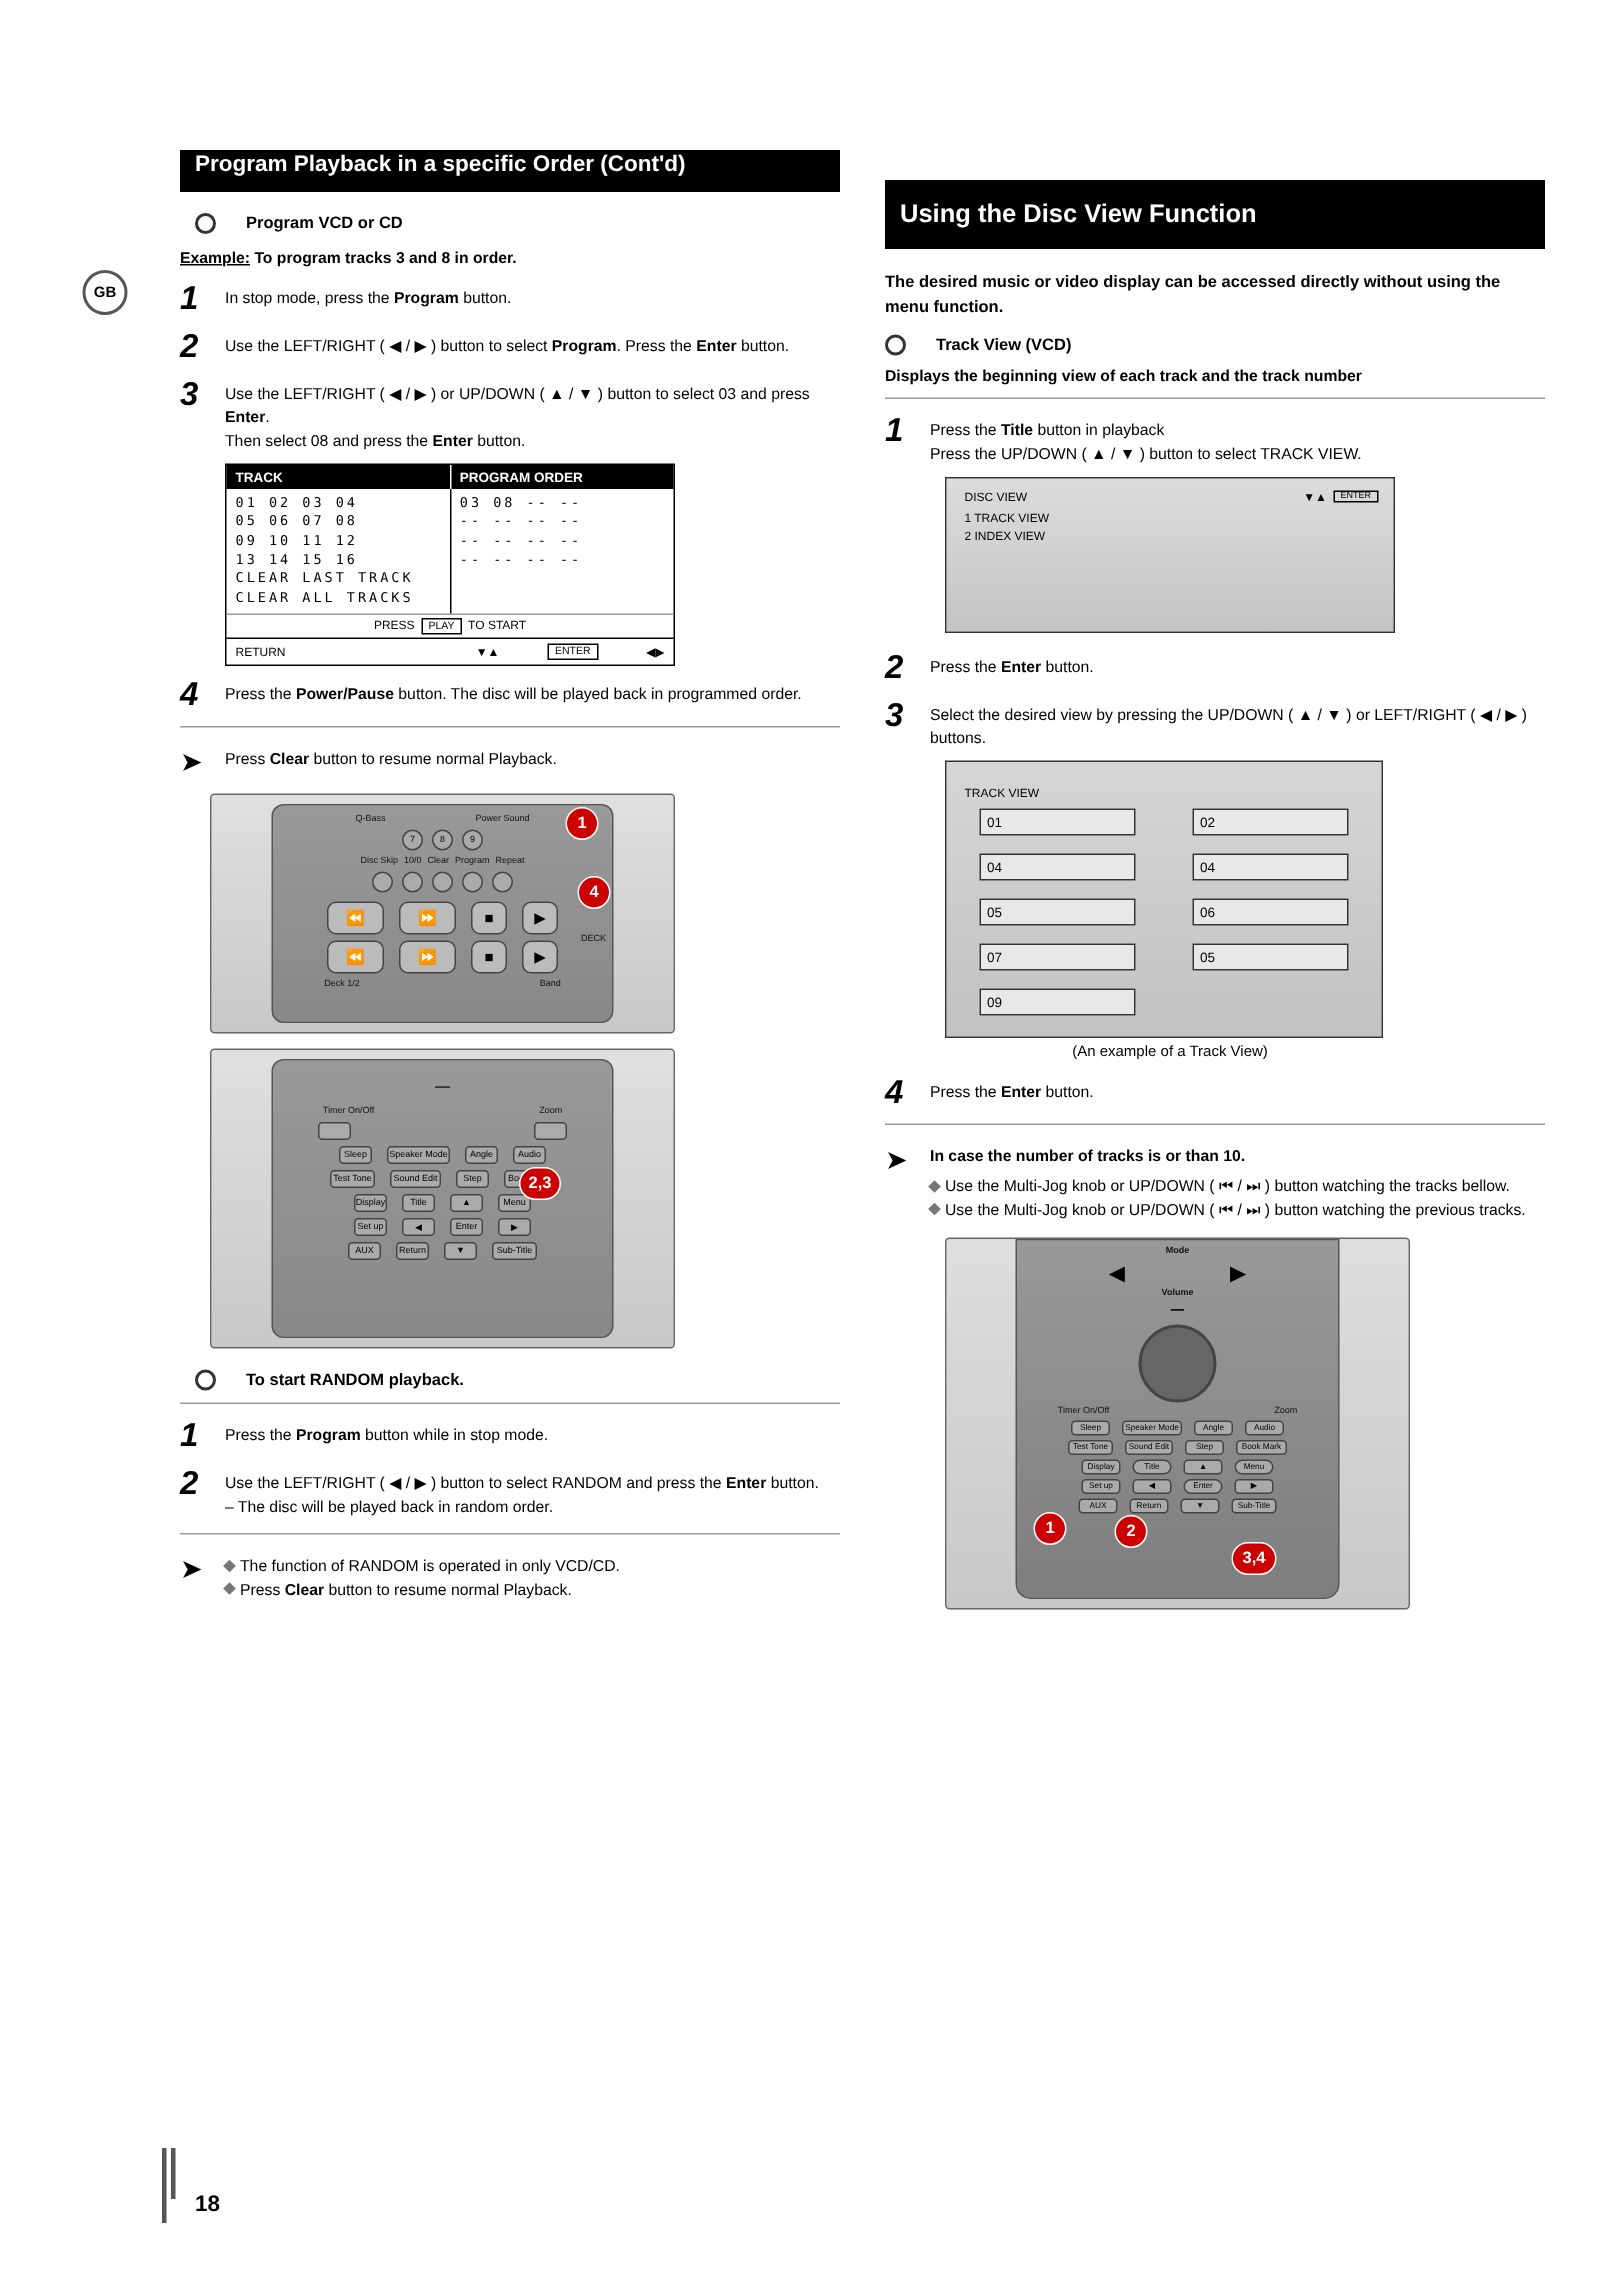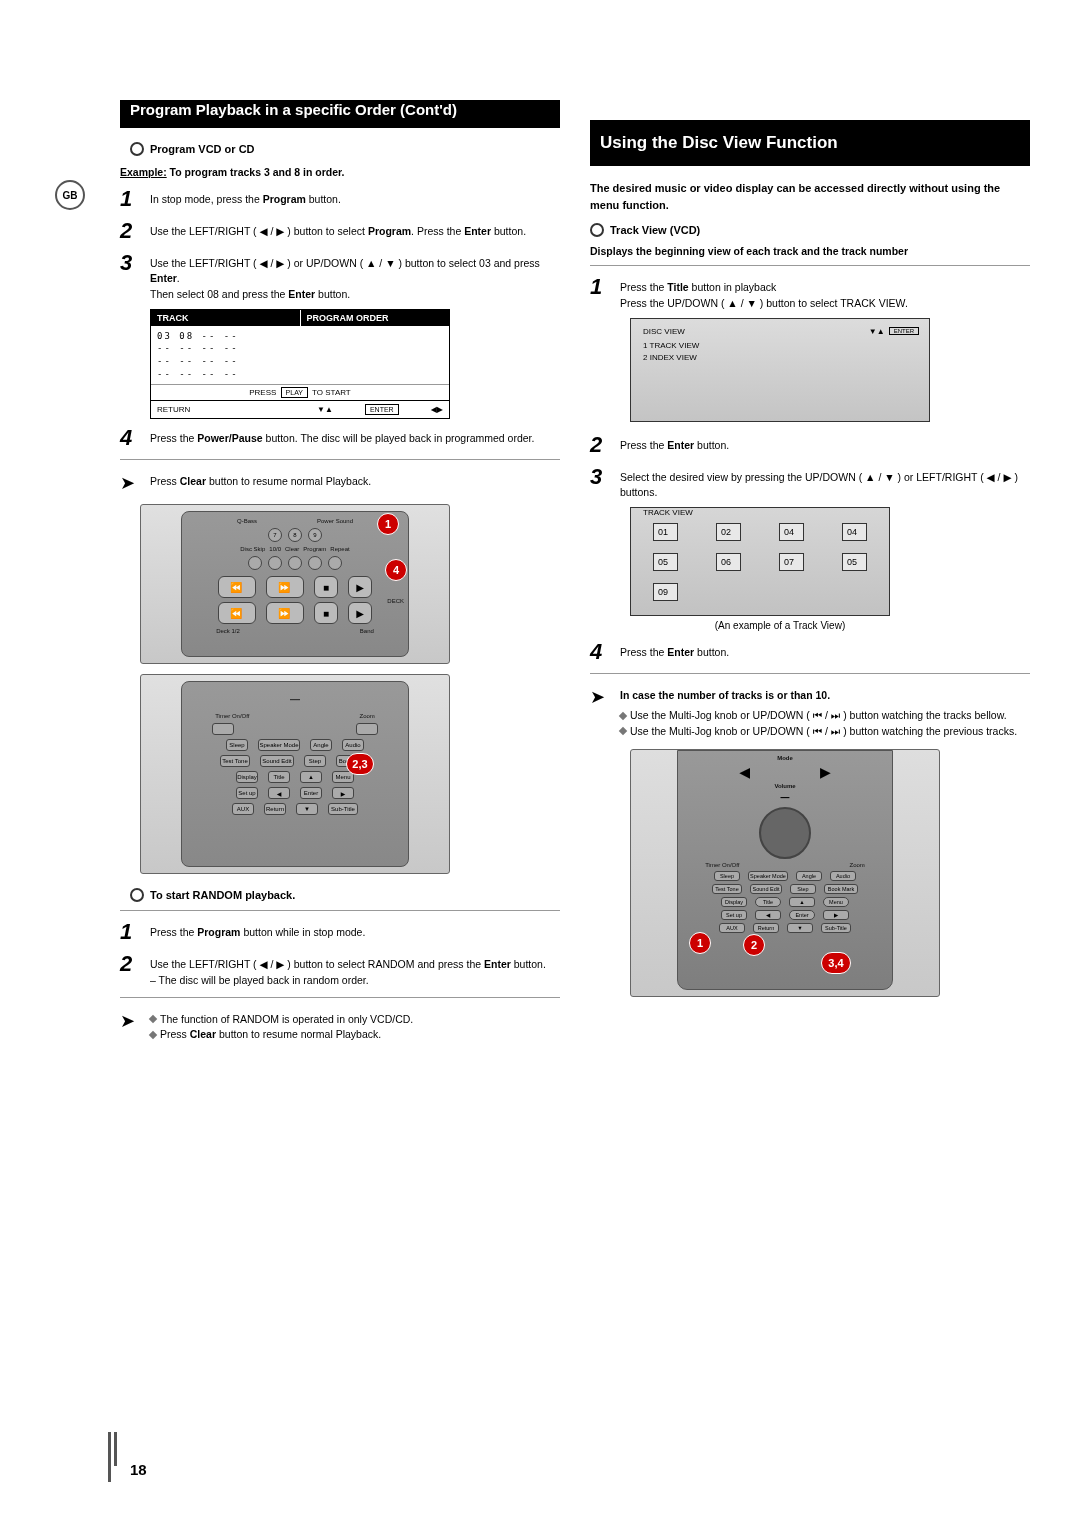--- a/index.html
+++ b/index.html
@@ -28,21 +28,21 @@
     position: absolute;
     left: 55px;
     top: 180px;
     width: 30px; height: 30px;
     border: 2px solid #555;
     border-radius: 50%;
     display: flex; align-items: center; justify-content: center;
     font-size: 10px; font-weight: bold;
     background: #fff;
   }
-  .sub-head { font-size: 11px; font-weight: bold; margin: 6px 0 8px 0; display: flex; align-items: center; gap: 6px; }
+  .sub-head { font-size: 11px; font-weight: bold; margin: 6px 0 8px 0; display: flex; align-items: center; gap: 20px; }
   .o-icon { width: 14px; height: 14px; border: 2px solid #333; border-radius: 50%; display:inline-block; position:relative; }
   .sub-head.tight { margin-left: 10px; }
   .intro { font-size: 11px; font-weight: bold; line-height: 1.5; margin: 6px 0 10px 0; }
   .example { font-size: 10.5px; font-weight: bold; margin: 10px 0 8px 0; }
   .example .ex-label { text-decoration: underline; }
   .step-row { display: flex; gap: 10px; margin: 6px 0; align-items:flex-start; }
   .step-num { font-size: 22px; font-weight: bold; font-style: italic; min-width: 20px; }
   .step-text { font-size: 10.5px; line-height: 1.5; padding-top: 6px; }
   .step-text b { font-weight: bold; }
   .rule-line { border: 0; border-top: 1px solid #999; margin: 8px 0; }
@@ -89,23 +89,23 @@
   .callout.c34b { bottom:22px; right:88px; width:30px; border-radius:12px;}
 
   
   .dv-screen { border:1.5px solid #333; width: 300px; height: 104px; margin: 6px 0 10px 40px; background: linear-gradient(#dcdcdc,#c4c4c4); position:relative; font-size:8px; padding:8px 12px;}
   .dv-screen .dv-title { font-size:8px;}
   .dv-list { margin-top:4px; font-size:8px; line-height:1.5;}
   .dv-side { position:absolute; right:10px; top:8px; font-size:8px; display:flex; align-items:center; gap:4px;}
   .dv-enter-box { border:1px solid #000; padding:0 4px; font-size:6px;}
 
   
-  .tv-screen { border:1.5px solid #333; width: 260px; margin: 6px 0 4px 40px; background: linear-gradient(#d6d6d6,#c2c2c2); padding:0 12px 14px 12px;}
+  .tv-screen { border:1.5px solid #333; width: 292px; margin: 6px 0 4px 40px; background: linear-gradient(#d6d6d6,#c2c2c2); padding:16px 12px 14px 12px;}
   .tv-title { font-size:8px; margin-bottom:6px;}
-  .tv-grid { display:grid; grid-template-columns:repeat(4,1fr); gap:12px 38px; padding:0 10px;}
+  .tv-grid { display:grid; grid-template-columns:repeat(2,1fr); gap:12px 38px; padding:0 10px;}
   .tv-cell { border:1px solid #333; height:18px; font-size:9px; display:flex; align-items:center; padding-left:4px; background:#e8e8e8;}
   .tv-caption { font-size:10px; text-align:center; margin:4px 0 8px 40px; width:300px;}
 
   .remote-box2 { border:1px solid #666; width:310px; height:248px; margin:10px 0 0 40px; background:linear-gradient(#dedede,#c8c8c8); border-radius:3px; position:relative; overflow:hidden;}
   .remote-inner2 { position:absolute; left:46px; right:46px; top:0; bottom:6px; background:linear-gradient(#999,#7e7e7e); border-radius:0 0 10px 10px; border:1px solid #555; display:flex; flex-direction:column; align-items:center; padding-top:4px; gap:3px;}
   .vol-dial { width:52px; height:52px; background:#666; border-radius:50%; border:2px solid #444; margin-top:2px;}
   .rbtn2 { width:26px; height:10px; background:#aaa; border:1px solid #444; border-radius:3px; font-size:5.5px; display:flex; align-items:center; justify-content:center;}
   .rbtn2.pill { border-radius:6px;}
 
   .page-num { position:absolute; left:130px; bottom:50px; font-size:15px; font-weight:bold;}
@@ -146,20 +146,21 @@
       <div class="step-text">Use the LEFT/RIGHT ( ◀ / ▶ ) or UP/DOWN ( ▲ / ▼ ) button to select 03 and press <b>Enter</b>.<br>Then select 08 and press the <b>Enter</b> button.</div>
     </div>
       </div>
 
     <div class="track-table">
       <div class="track-head">
         <div class="th-left">TRACK</div>
         <div class="th-right">PROGRAM ORDER</div>
       </div>
       <div class="track-body">
+        <div class="tb-left tb-nums" id="tt-left">01  02  03  04<br>05  06  07  08<br>09  10  11  12<br>13  14  15  16<br>CLEAR LAST TRACK<br>CLEAR ALL TRACKS</div>
         <div class="tb-right tb-nums" id="tt-right">03  08  --  --<br>--  --  --  --<br>--  --  --  --<br>--  --  --  --</div>
       </div>
       <div style="text-align:center; font-size:8px; padding:2px 0; border-top:1px solid #999;">
         <span>PRESS</span>
         <span class="play-box">PLAY</span>
         <span>TO START</span>
       </div>
       <div class="track-foot">
         <span>RETURN</span>
         <span style="margin-left:auto;">▼▲</span>

